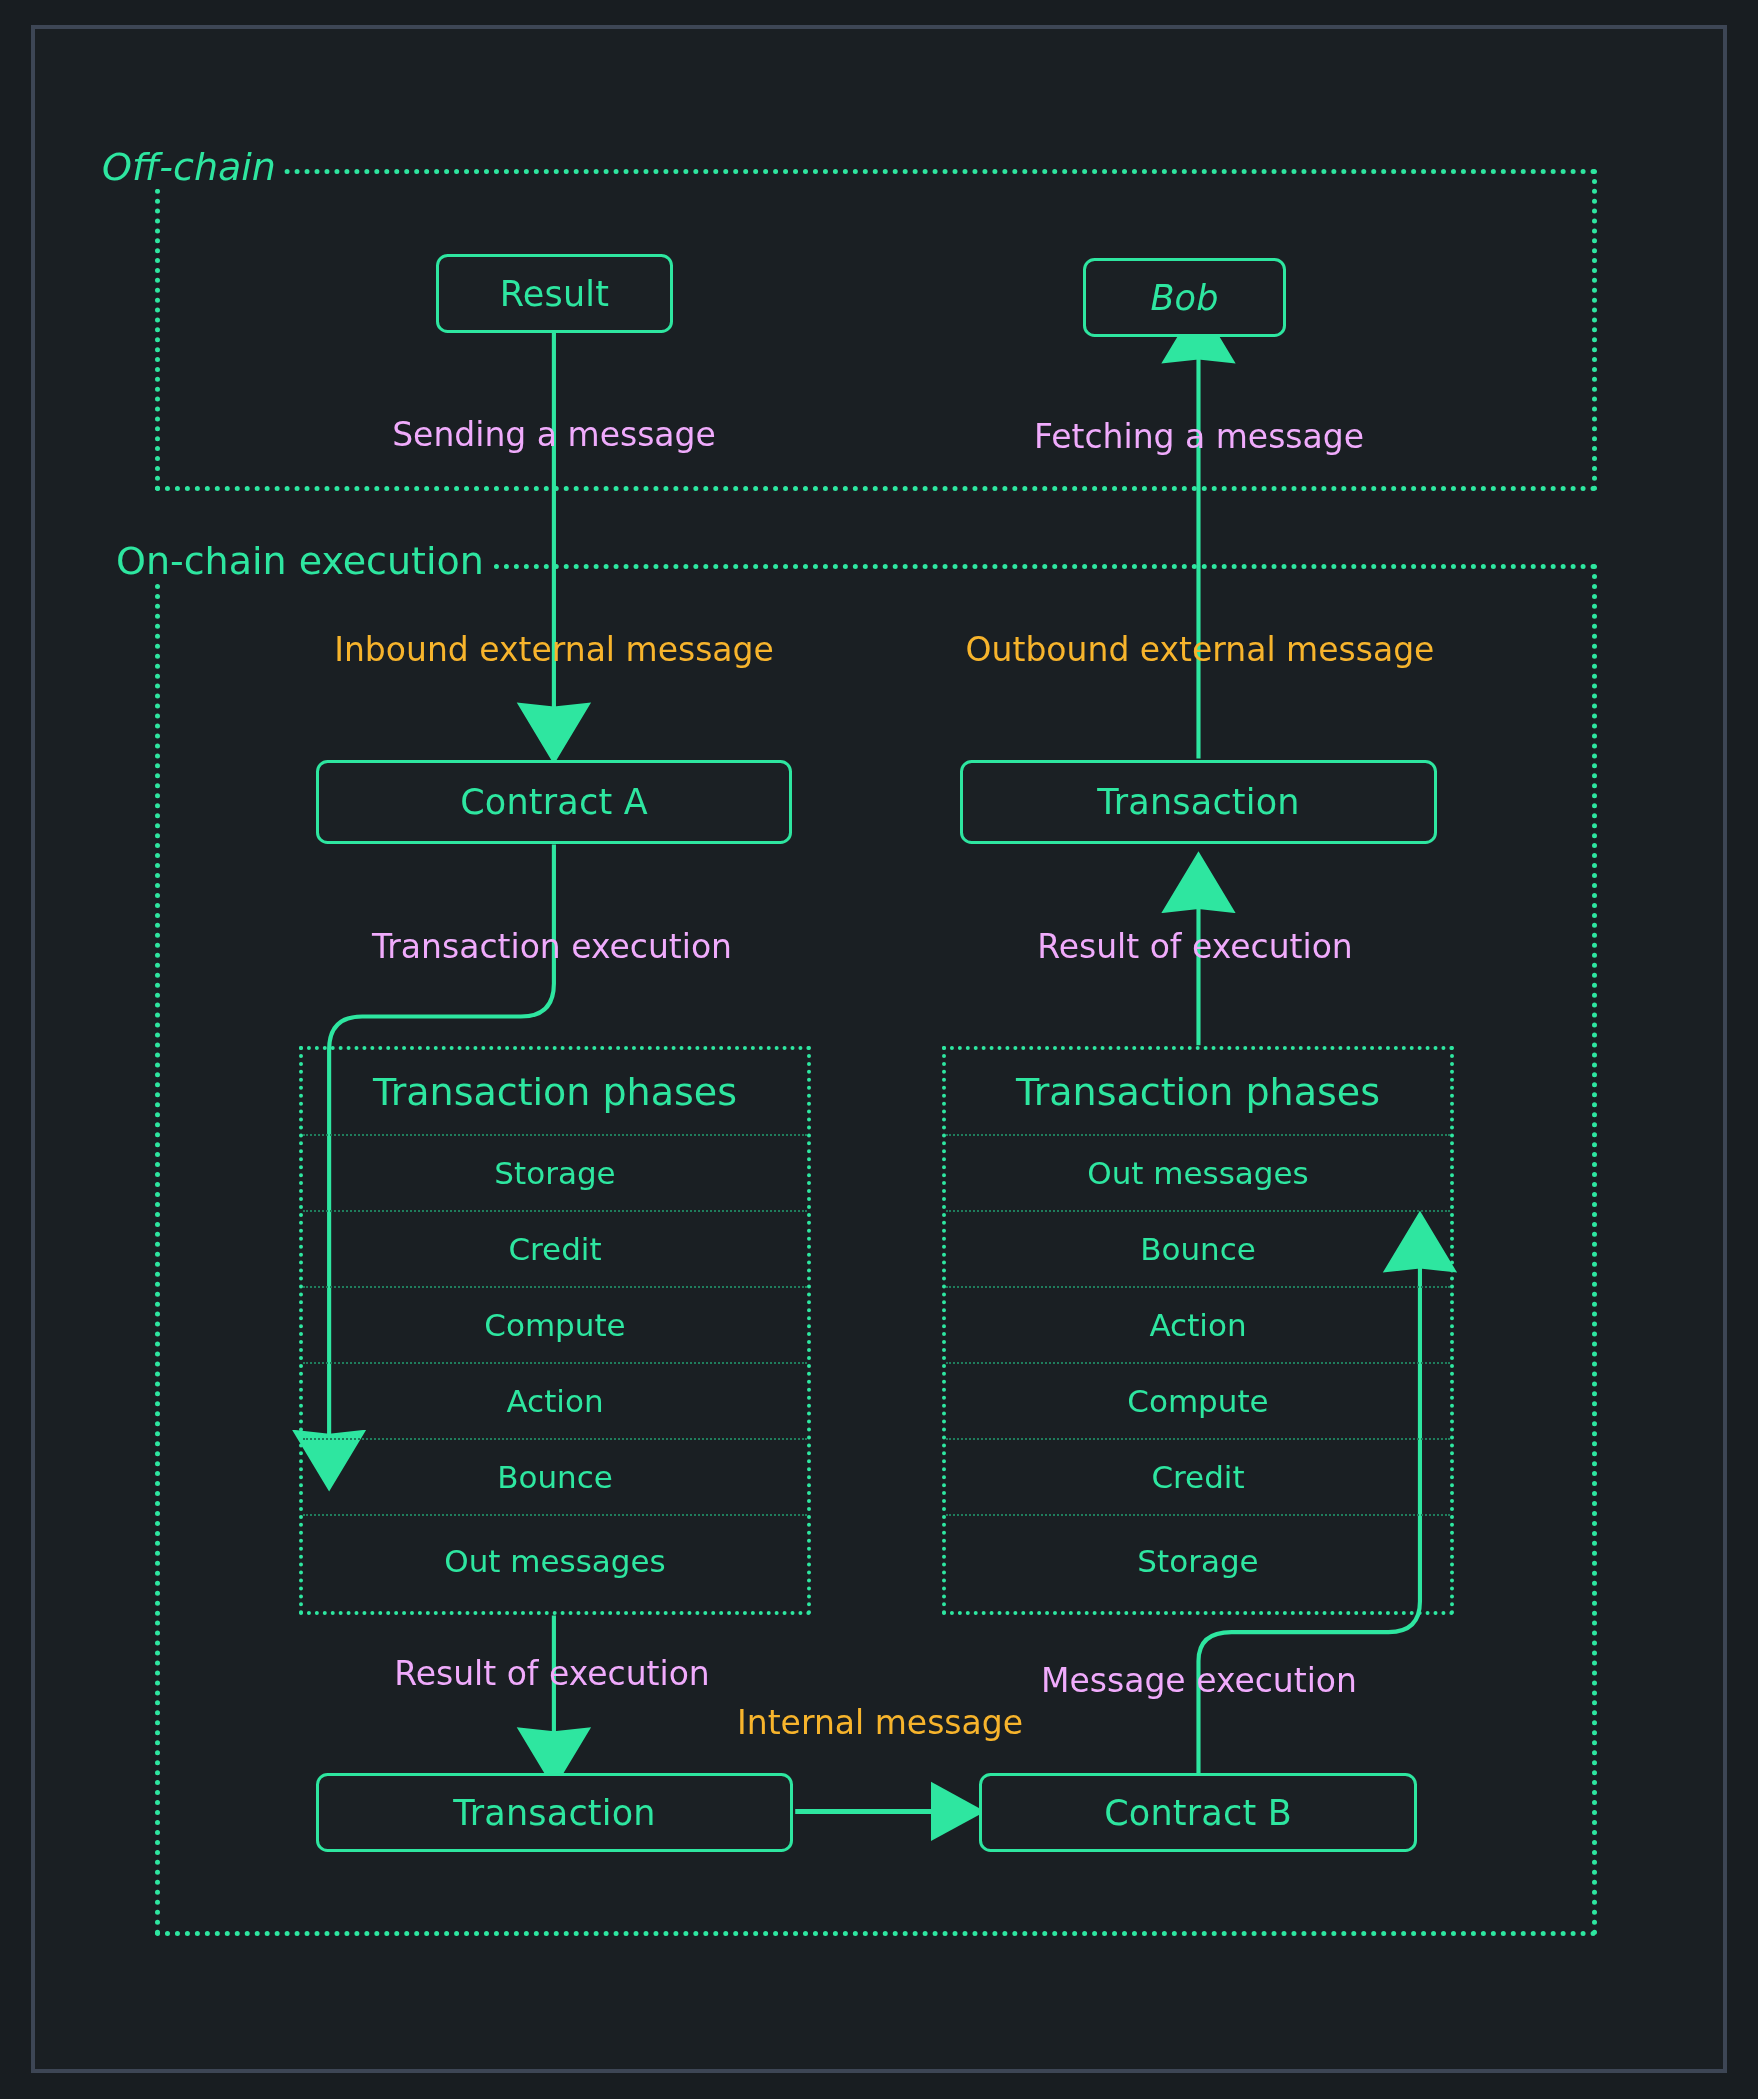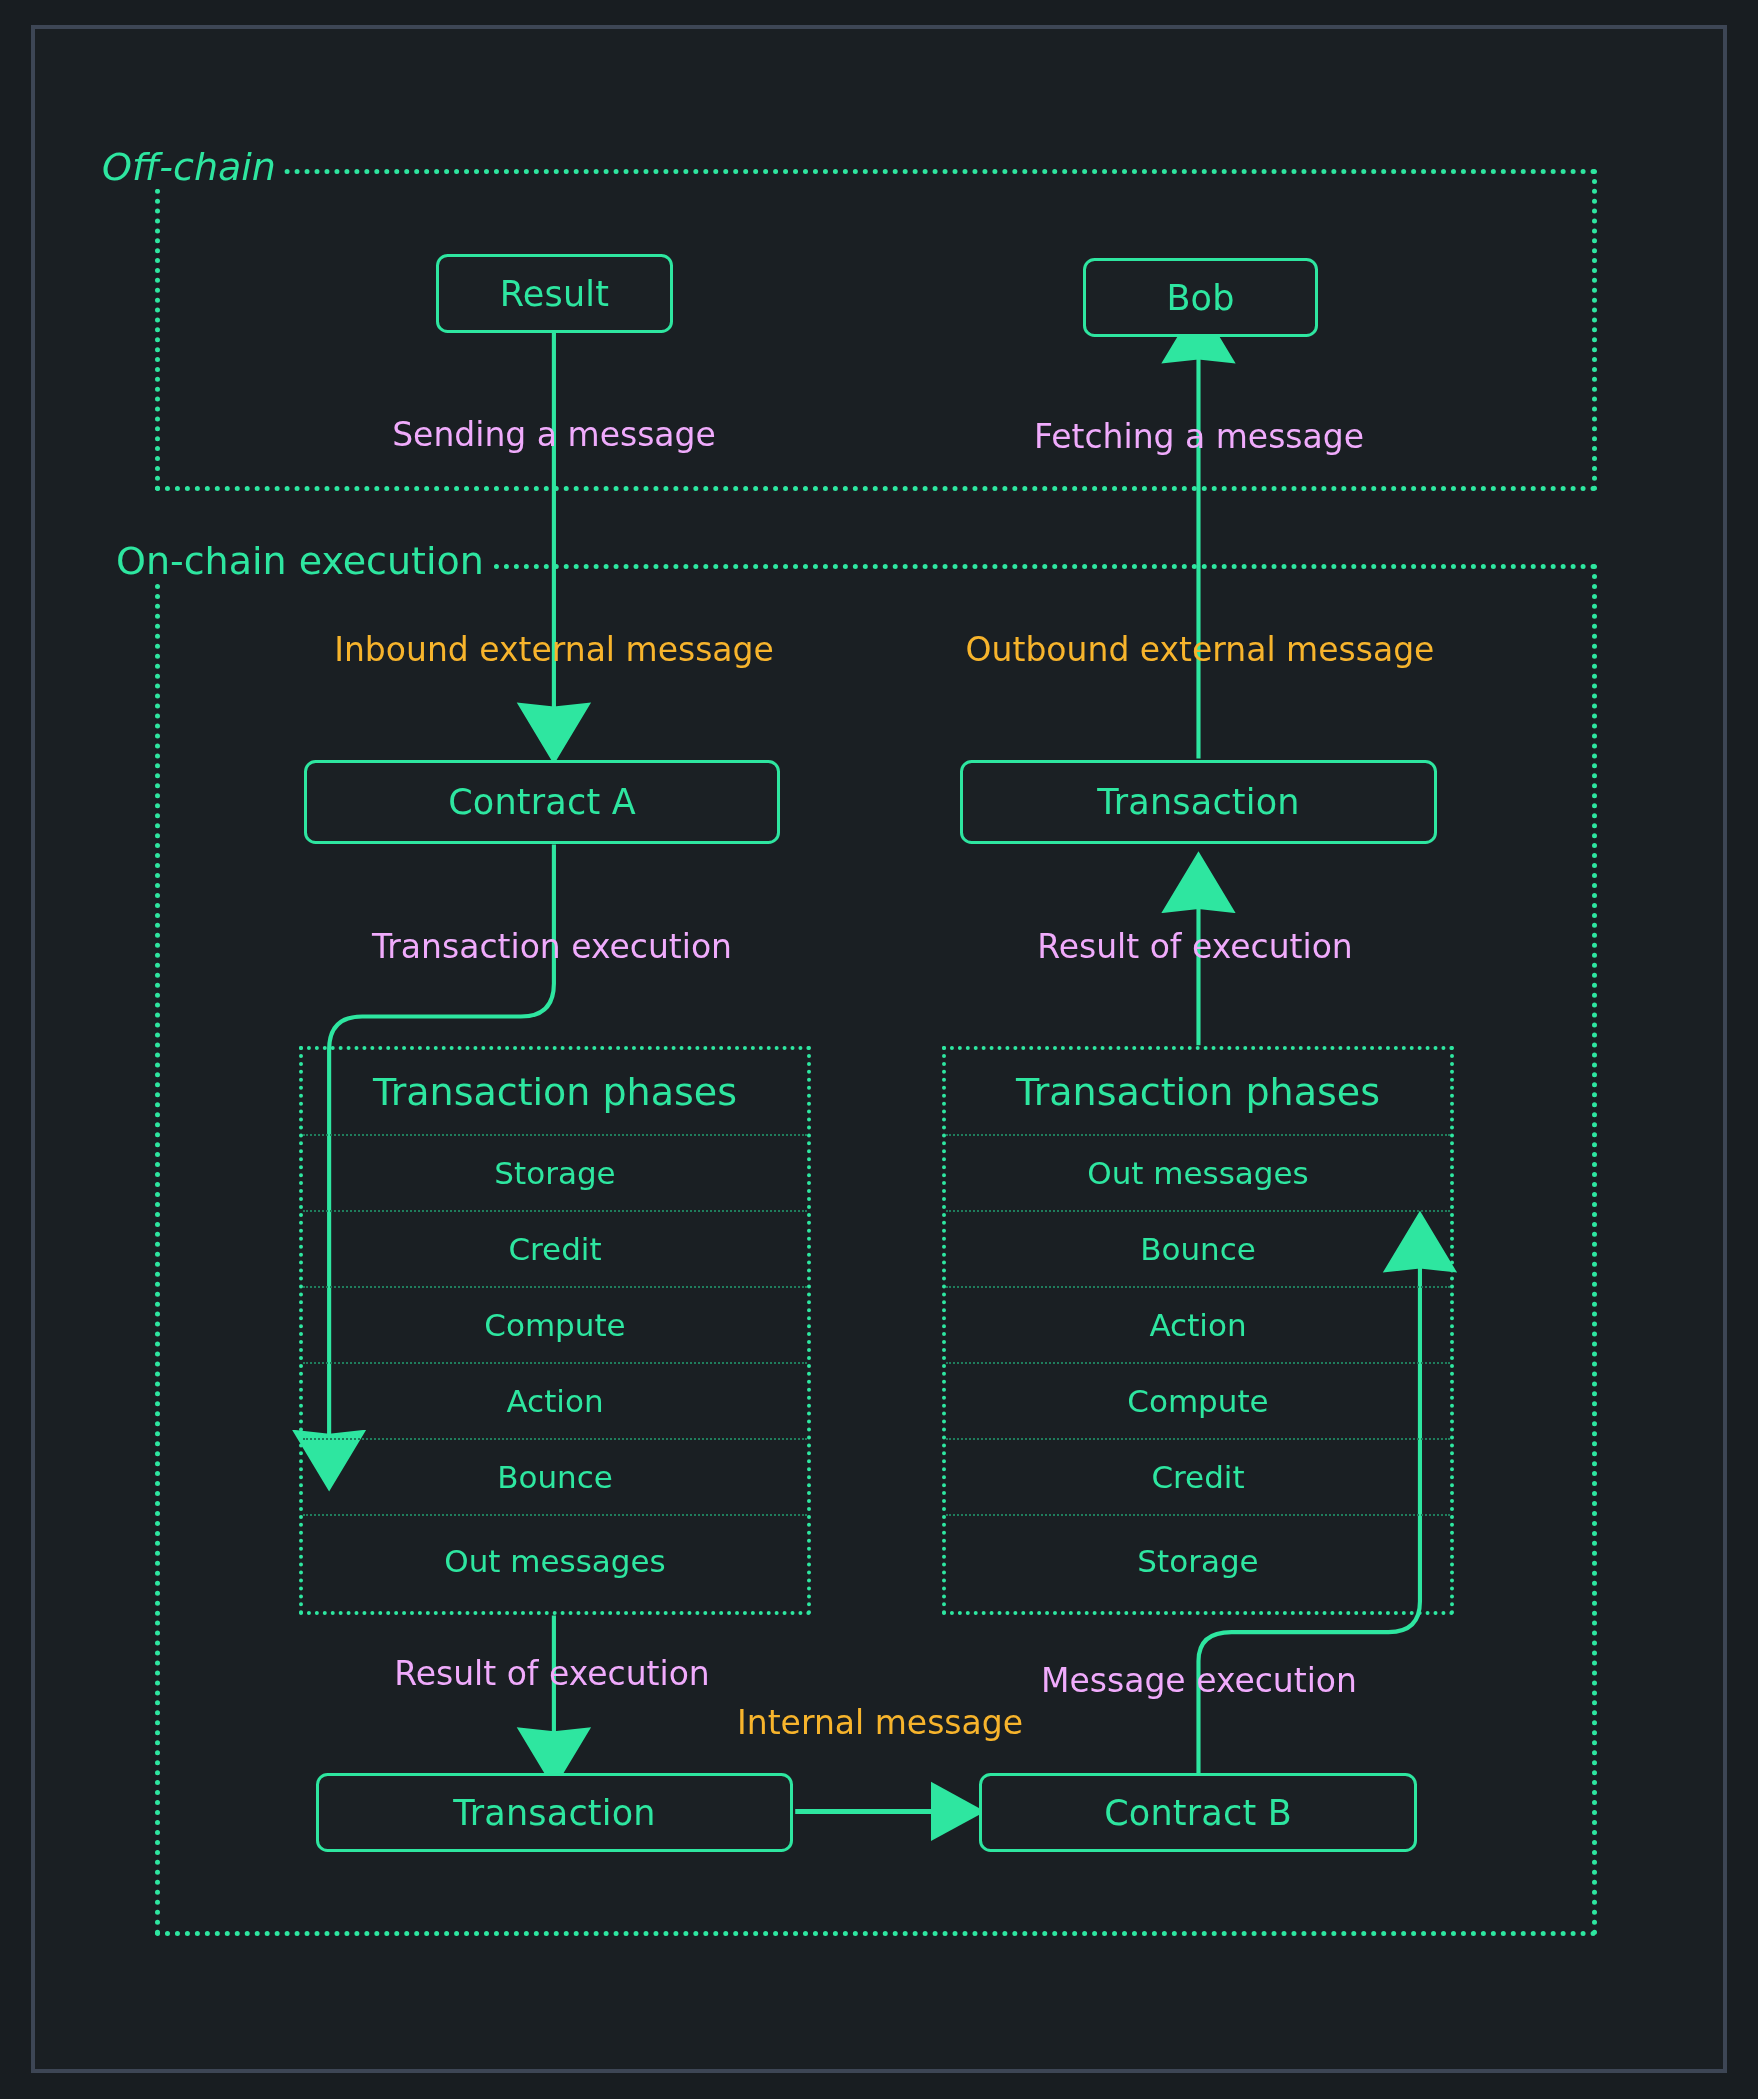--- a/index.html
+++ b/index.html
@@ -107,23 +107,23 @@
   </svg>
 
   <div class="zone" style="left:155px;top:169px;width:1442px;height:322px;"></div>
   <div class="zonelbl" style="left:102px;top:145px;font-style:italic;">Off-chain</div>
 
   <div class="zone" style="left:155px;top:564px;width:1442px;height:1372px;"></div>
   <div class="zonelbl" style="left:116px;top:539px;">On-chain execution</div>
 
   <div class="node" style="left:436px;top:254px;width:237px;height:79px;">Result</div>
 
-  <div class="node" style="left:1083px;top:258px;width:235px;height:79px;">Bob</div>
+  <div class="node" style="left:1083px;top:258px;width:203px;height:79px;font-style:italic;">Bob</div>
 
-  <div class="node" style="left:304px;top:760px;width:476px;height:84px;">Contract A</div>
+  <div class="node" style="left:316px;top:760px;width:476px;height:84px;">Contract A</div>
 
   <div class="node" style="left:960px;top:760px;width:477px;height:84px;">Transaction</div>
 
   <div class="node" style="left:316px;top:1773px;width:477px;height:79px;">Transaction</div>
 
   <div class="node" style="left:979px;top:1773px;width:438px;height:79px;">Contract B</div>
 
   <div class="lbl" style="left:554px;top:415px;">Sending a message</div>
 
   <div class="lbl" style="left:1199px;top:417px;">Fetching a message</div>

